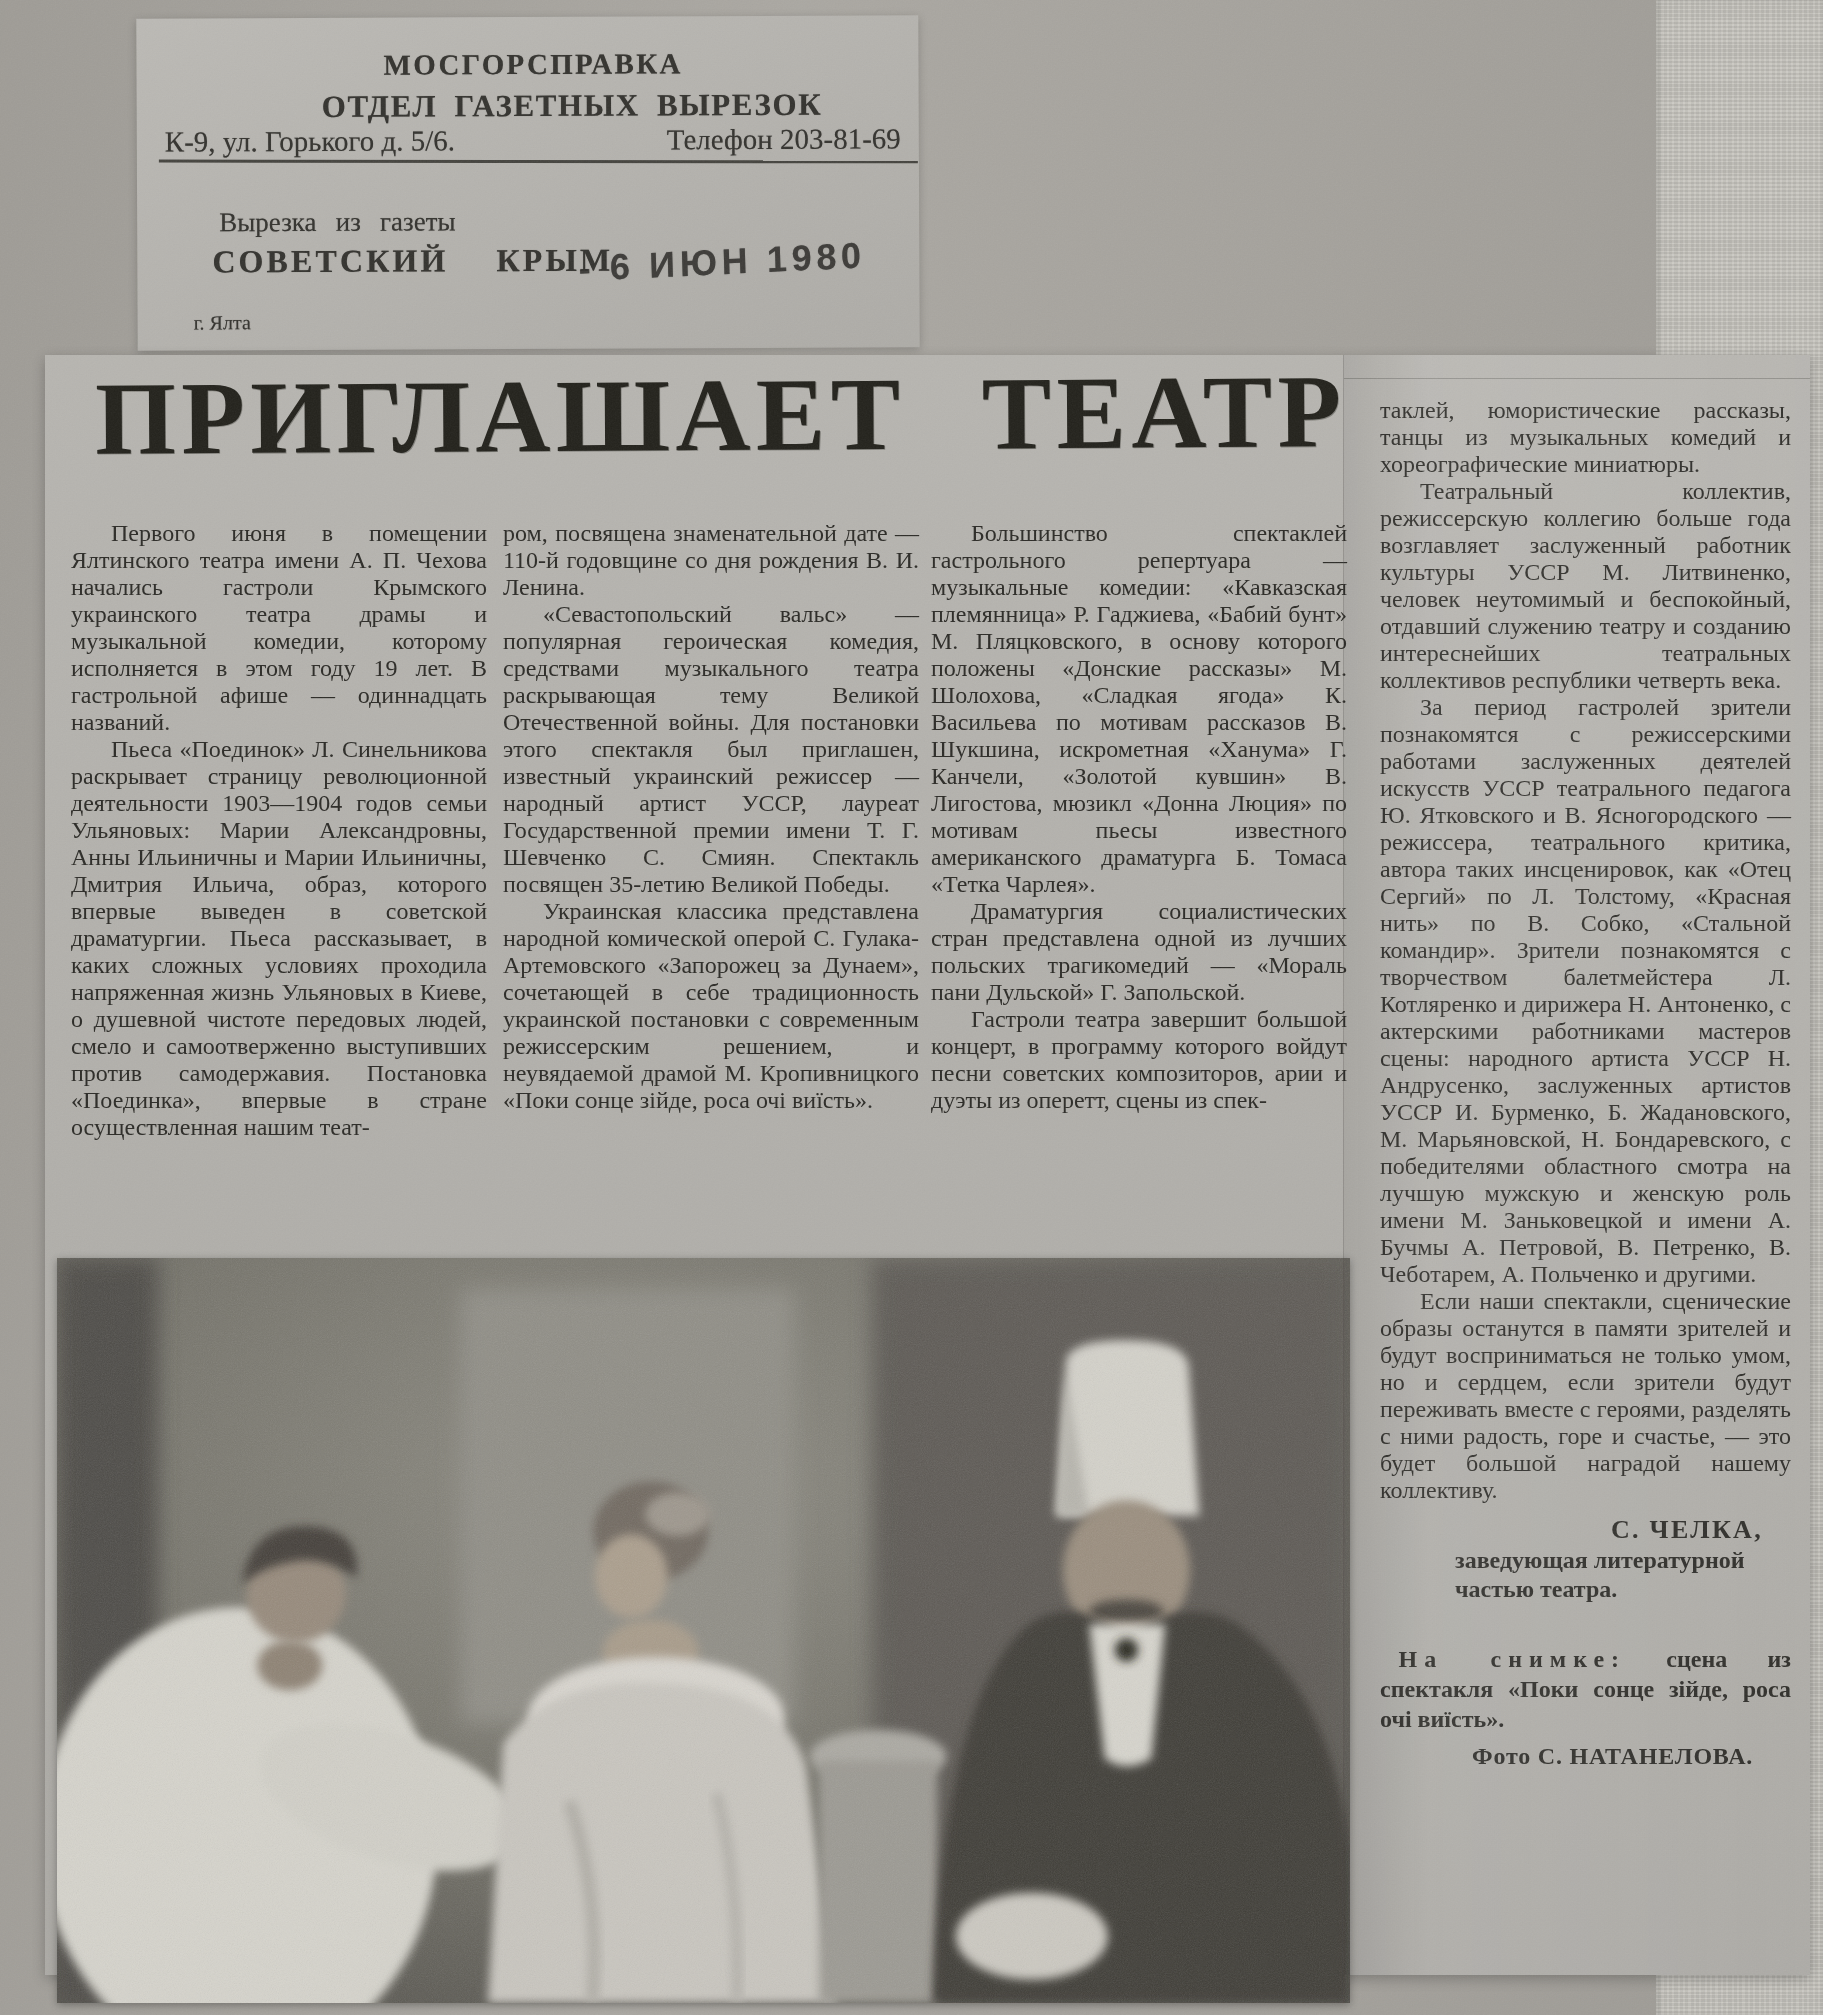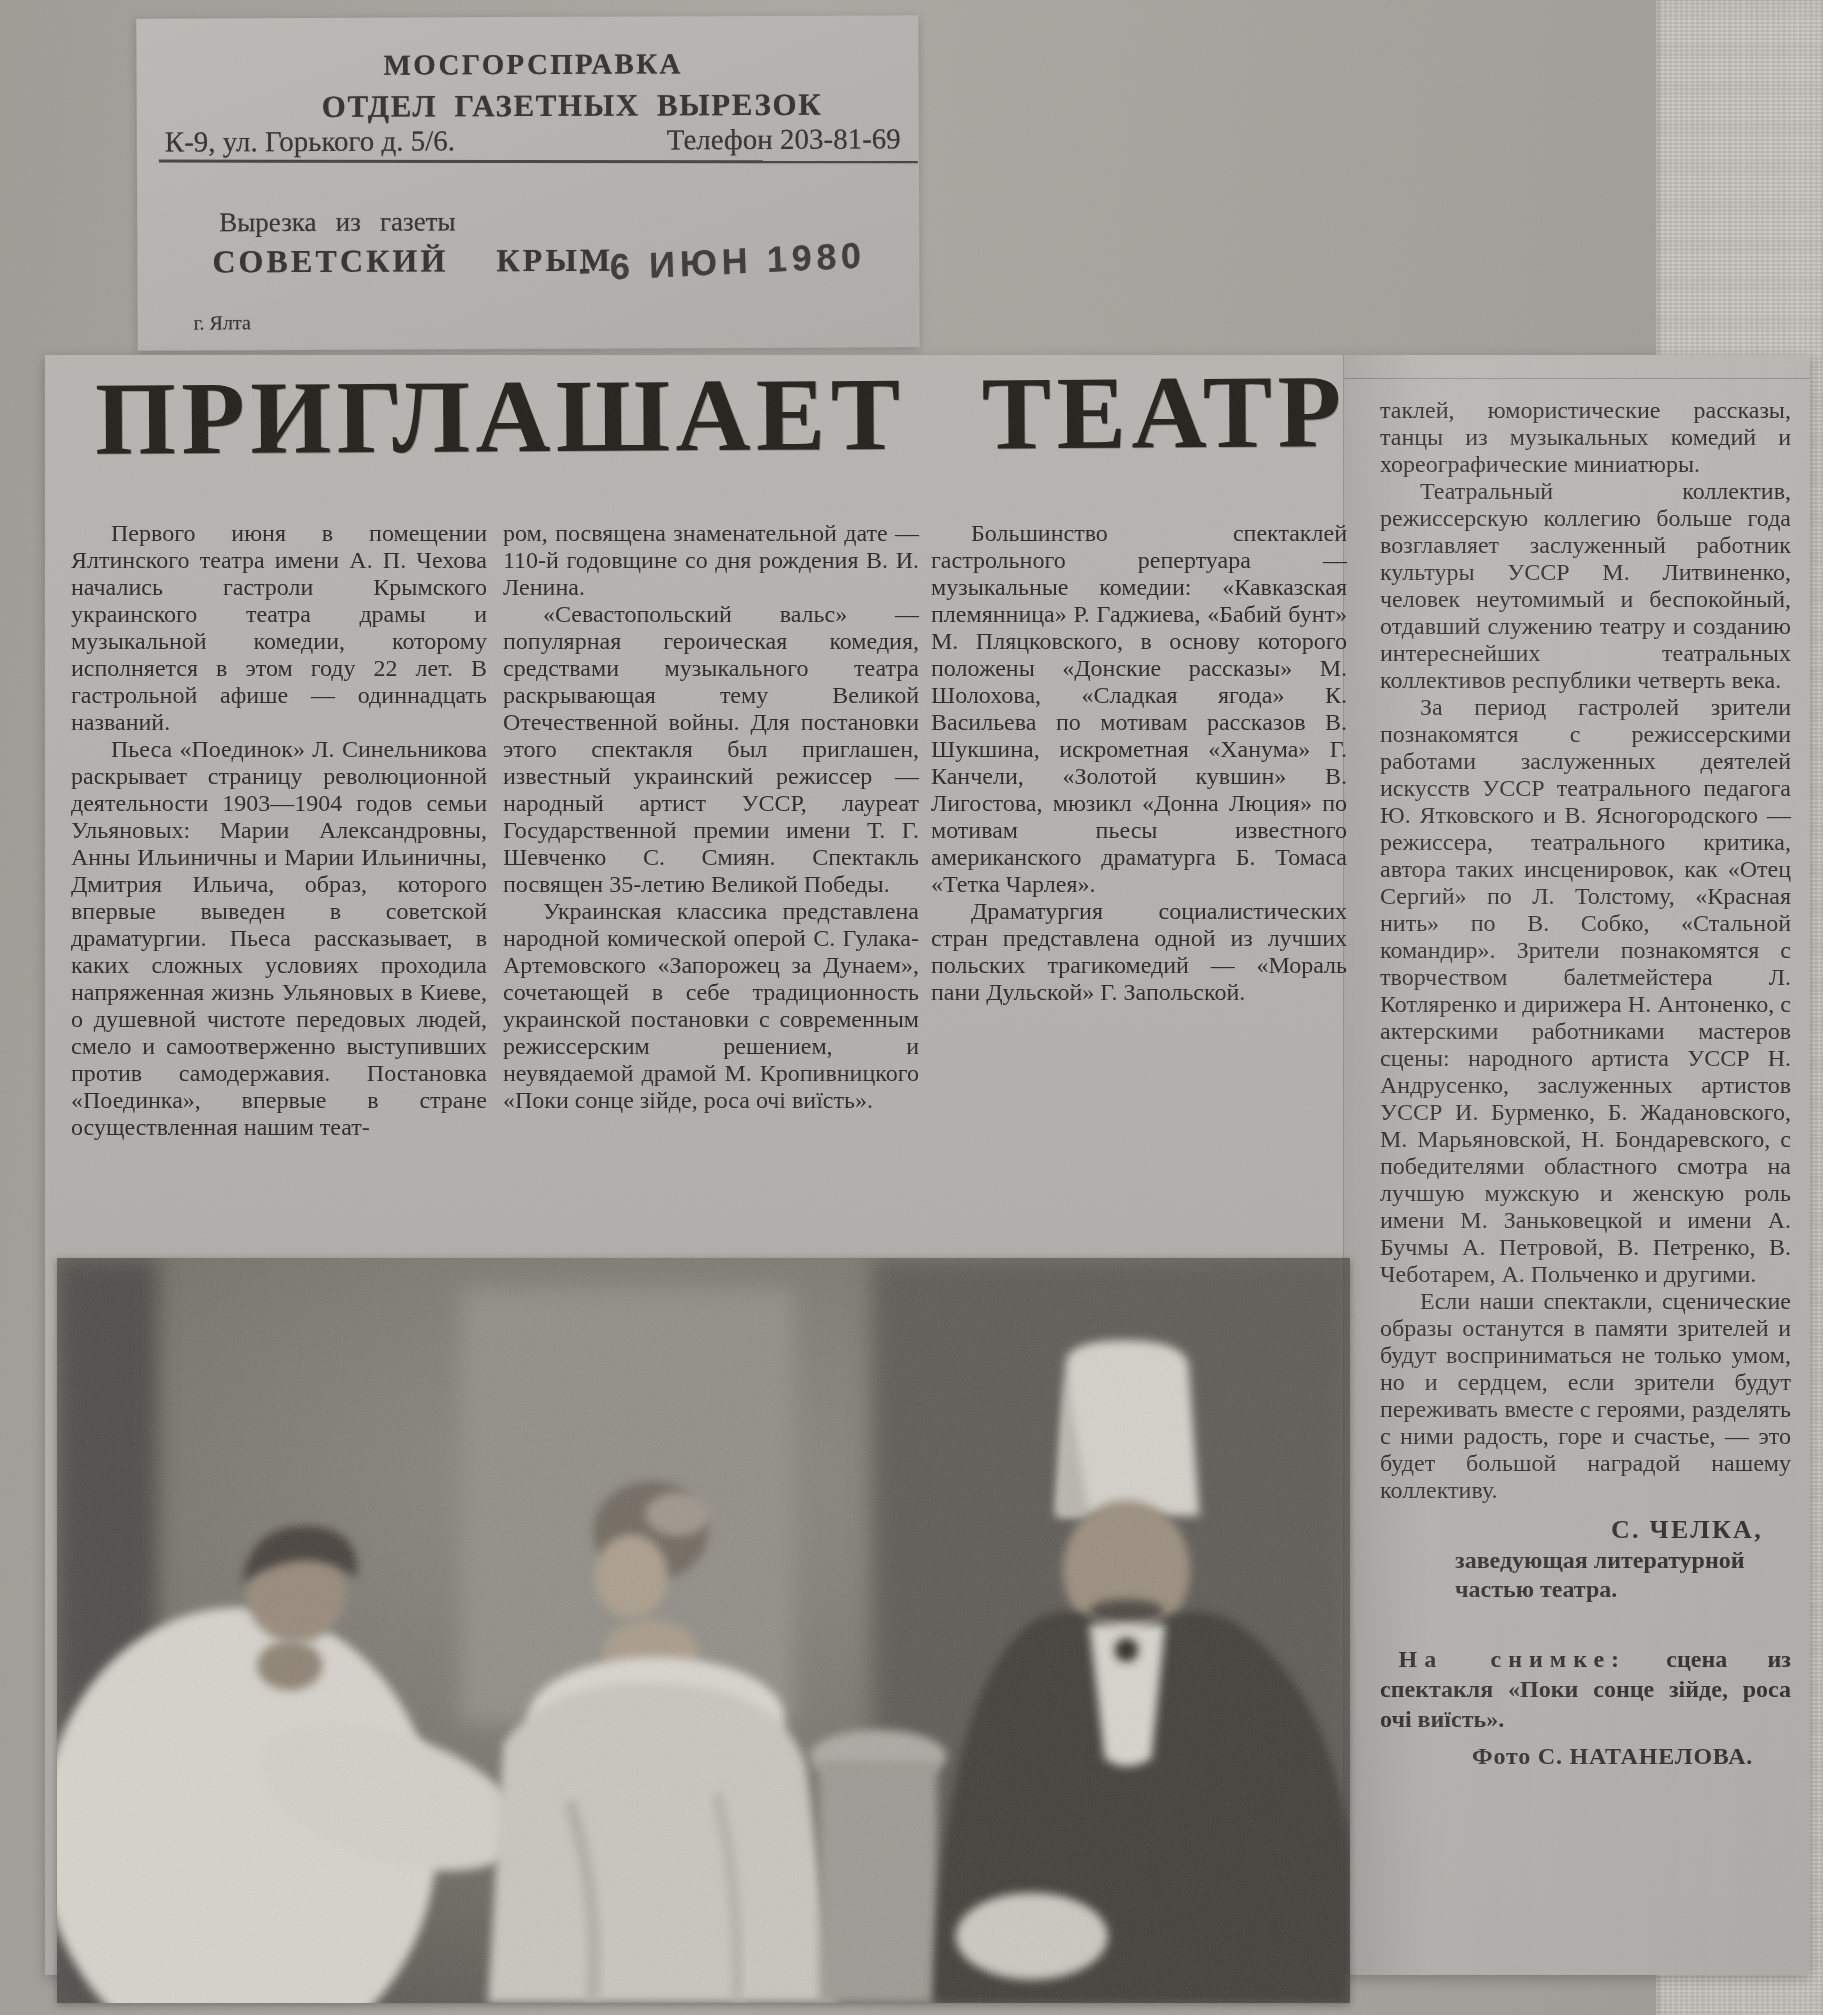--- a/index.html
+++ b/index.html
@@ -117,33 +117,34 @@
     <div class="s-date">- 6 ИЮН 1980</div>
     <div class="s-city">г. Ялта</div>
   </div>
 
   <div class="clipping">
     <div class="seam"></div>
 
     <h1 class="title">ПРИГЛАШАЕТ ТЕАТР</h1>
 
     <div class="col col1">
-      <p class="ind">Первого июня в помещении Ялтинского театра имени А. П. Чехова начались гастроли Крымского украинского театра драмы и музыкальной комедии, которому исполняется в этом году 22 лет. В гастрольной афише — одиннадцать названий.</p>
+      <p class="ind">Первого июня в помещении Ялтинского театра имени А. П. Чехова начались гастроли Крымского украинского театра драмы и музыкальной комедии, которому исполняется в этом году 19 лет. В гастрольной афише — одиннадцать названий.</p>
       <p class="ind">Пьеса «Поединок» Л. Синельникова раскрывает страницу революционной деятельности 1903—1904 годов семьи Ульяновых: Марии Александровны, Анны Ильиничны и Марии Ильиничны, Дмитрия Ильича, образ, которого впервые выведен в советской драматургии. Пьеса рассказывает, в каких сложных условиях проходила напряженная жизнь Ульяновых в Киеве, о душевной чистоте передовых людей, смело и самоотверженно выступивших против самодержавия. Постановка «Поединка», впервые в стране осуществленная нашим теат-</p>
     </div>
 
     <div class="col col2">
       <p>ром, посвящена знаменательной дате — 110-й годовщине со дня рождения В. И. Ленина.</p>
       <p class="ind">«Севастопольский вальс» — популярная героическая комедия, средствами музыкального театра раскрывающая тему Великой Отечественной войны. Для постановки этого спектакля был приглашен, известный украинский режиссер — народный артист УССР, лауреат Государственной премии имени Т. Г. Шевченко С. Смиян. Спектакль посвящен 35-летию Великой Победы.</p>
       <p class="ind">Украинская классика представлена народной комической оперой С. Гулака-Артемовского «Запорожец за Дунаем», сочетающей в себе традиционность украинской постановки с современным режиссерским решением, и неувядаемой драмой М. Кропивницкого «Поки сонце зійде, роса очі виїсть».</p>
     </div>
 
     <div class="col col3">
       <p class="ind">Большинство спектаклей гастрольного репертуара — музыкальные комедии: «Кавказская племянница» Р. Гаджиева, «Бабий бунт» М. Пляцковского, в основу которого положены «Донские рассказы» М. Шолохова, «Сладкая ягода» К. Васильева по мотивам рассказов В. Шукшина, искрометная «Ханума» Г. Канчели, «Золотой кувшин» В. Лигостова, мюзикл «Донна Люция» по мотивам пьесы известного американского драматурга Б. Томаса «Тетка Чарлея».</p>
       <p class="ind">Драматургия социалистических стран представлена одной из лучших польских трагикомедий — «Мораль пани Дульской» Г. Запольской.</p>
+      <p class="ind">Гастроли театра завершит большой концерт, в программу которого войдут песни советских композиторов, арии и дуэты из оперетт, сцены из спек-</p>
     </div>
 
     <div class="col col4">
       <p>таклей, юмористические рассказы, танцы из музыкальных комедий и хореографические миниатюры.</p>
       <p class="ind">Театральный коллектив, режиссерскую коллегию больше года возглавляет заслуженный работник культуры УССР М. Литвиненко, человек неутомимый и беспокойный, отдавший служению театру и созданию интереснейших театральных коллективов республики четверть века.</p>
       <p class="ind">За период гастролей зрители познакомятся с режиссерскими работами заслуженных деятелей искусств УССР театрального педагога Ю. Ятковского и В. Ясногородского — режиссера, театрального критика, автора таких инсценировок, как «Отец Сергий» по Л. Толстому, «Красная нить» по В. Собко, «Стальной командир». Зрители познакомятся с творчеством балетмейстера Л. Котляренко и дирижера Н. Антоненко, с актерскими работниками мастеров сцены: народного артиста УССР Н. Андрусенко, заслуженных артистов УССР И. Бурменко, Б. Жадановского, М. Марьяновской, Н. Бондаревского, с победителями областного смотра на лучшую мужскую и женскую роль имени М. Заньковецкой и имени А. Бучмы А. Петровой, В. Петренко, В. Чеботарем, А. Польченко и другими.</p>
       <p class="ind">Если наши спектакли, сценические образы останутся в памяти зрителей и будут восприниматься не только умом, но и сердцем, если зрители будут переживать вместе с героями, разделять с ними радость, горе и счастье, — это будет большой наградой нашему коллективу.</p>
       <p class="sig-name">С. ЧЕЛКА,</p>
       <p class="sig-role">заведующая литературной частью театра.</p>
       <div class="caption">

